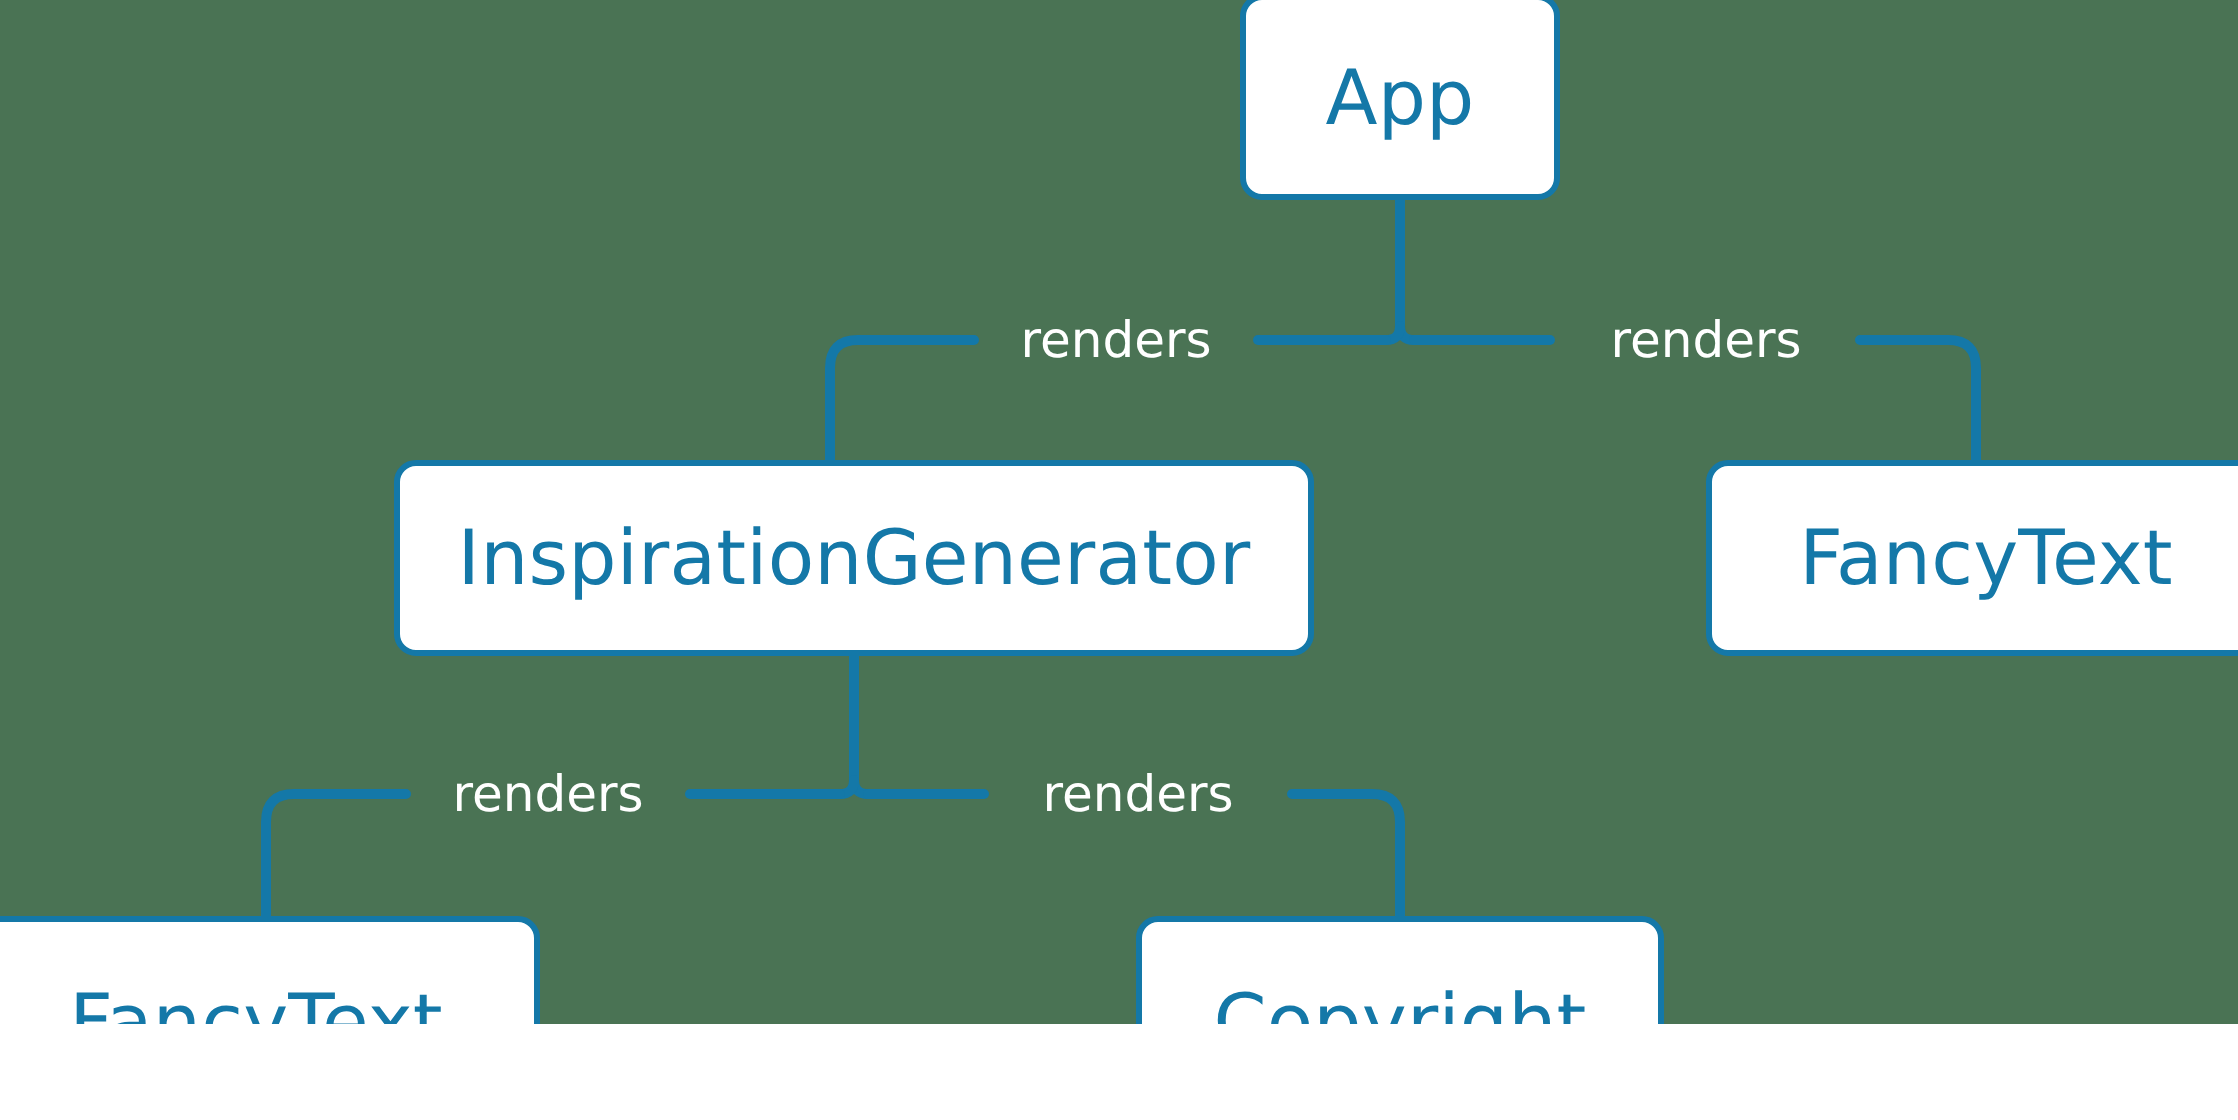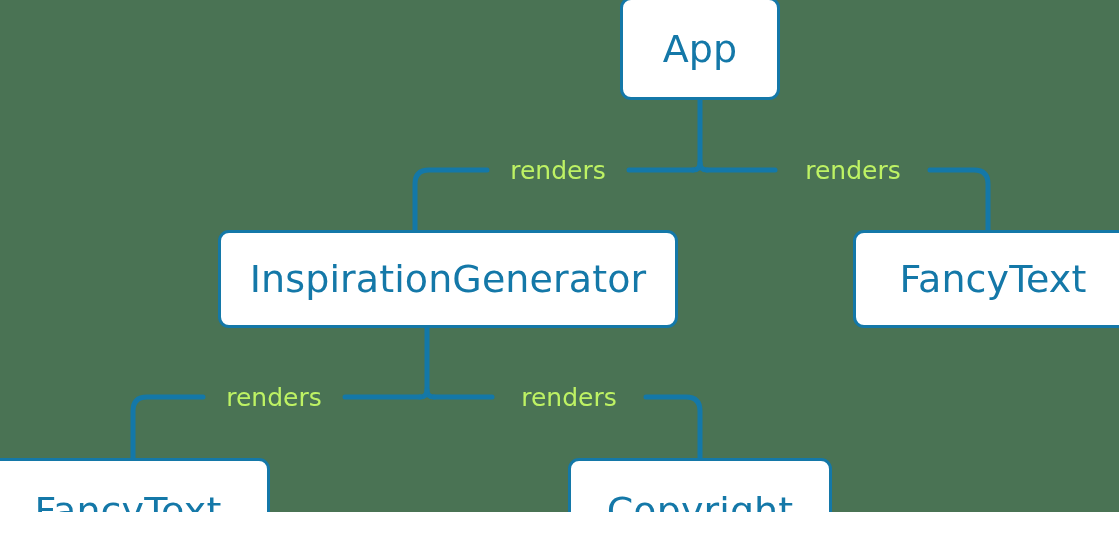--- a/index.html
+++ b/index.html
@@ -34,21 +34,21 @@
     align-items: center;
     justify-content: center;
     font-size: 38px;
     font-weight: 400;
     letter-spacing: 0.1px;
     white-space: nowrap;
     font-family: "DejaVu Sans", sans-serif;
   }
   .edge-label {
     position: absolute;
-    color: #bef264;
+    color: #ffffff;
     font-size: 25px;
     font-weight: 400;
     line-height: 1;
     white-space: nowrap;
     transform: translate(-50%, -50%);
     font-family: "DejaVu Sans", sans-serif;
   }
 </style>
 </head>
 <body>
@@ -75,21 +75,21 @@
 
       <path d="M 434 397 L 492 397"></path>
       <path d="M 646 397 L 686 397 Q 700 397 700 411 L 700 458"></path>
     </g>
   </svg>
 
   <div class="node" style="left:620px; top:-3px; width:160px; height:103px;">
     <span>App</span>
   </div>
 
-  <div class="node" style="left:197px; top:230px; width:460px; height:98px;margin-left:21px;">
+  <div class="node" style="left:197px; top:230px; width:460px; height:98px;">
     <span>InspirationGenerator</span>
   </div>
 
   <div class="node" style="left:853px; top:230px; width:280px; height:98px;">
     <span>FancyText</span>
   </div>
 
   <div class="node" style="left:-14px; top:458px; width:284px; height:105px;">
     <span>FancyText</span>
   </div>

